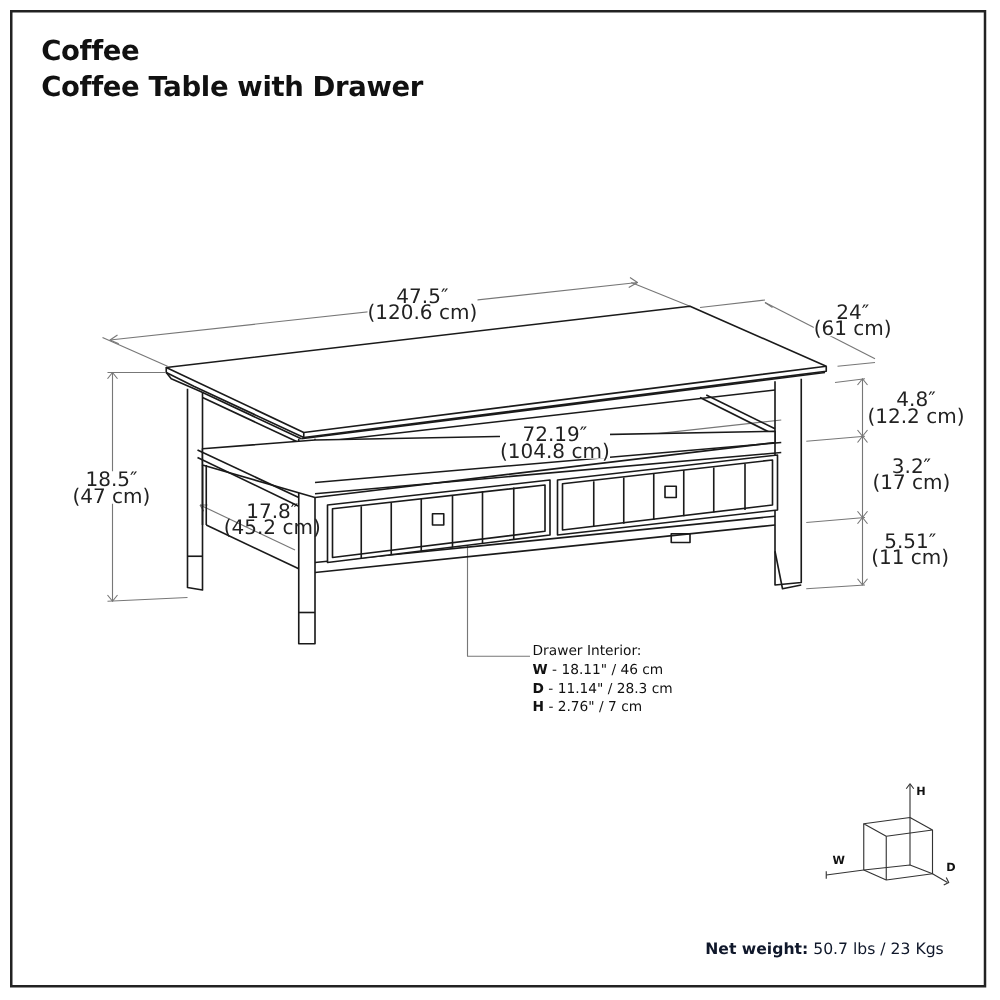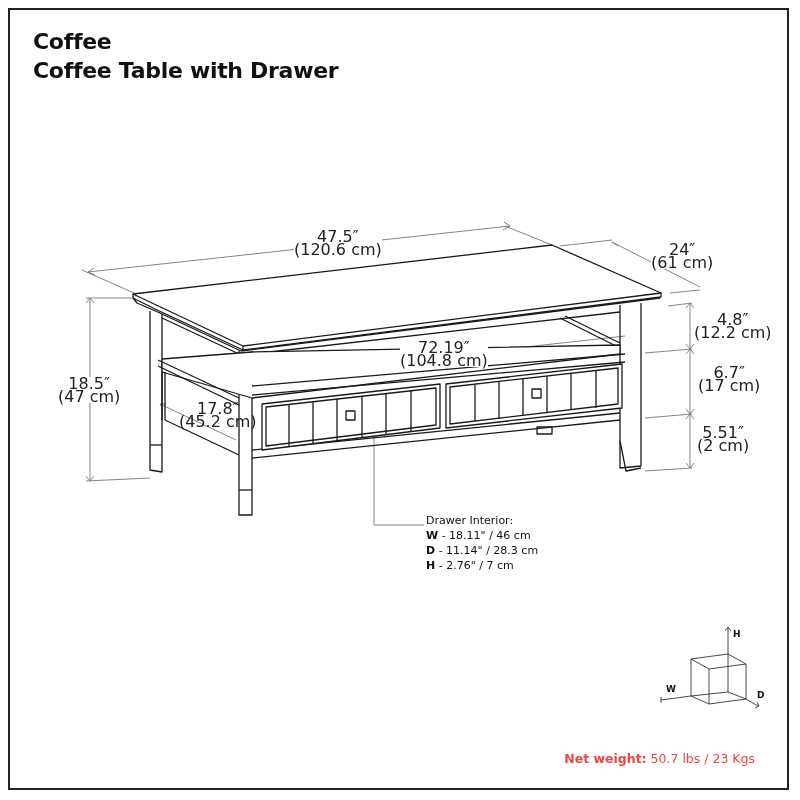--- a/index.html
+++ b/index.html
@@ -6,21 +6,21 @@
   body { width: 800px; height: 800px; position: relative; overflow: hidden; font-family: "DejaVu Sans", sans-serif; color: #1a1a1a; }
   .frame { position: absolute; left: 8px; top: 8px; width: 781px; height: 782px; border: 2px solid #222; box-sizing: border-box; }
   .title { position: absolute; left: 33px; font-weight: bold; font-size: 22px; letter-spacing: -0.3px; color: #111; }
   .title.l1 { top: 29px; }
   .title.l2 { top: 58px; }
   svg.drawing { position: absolute; left: 0; top: 0; }
   .dim { position: absolute; font-size: 16px; line-height: 13px; text-align: center; color: #222; background: #fff; white-space: nowrap; }
   .note { position: absolute; left: 426px; top: 513px; font-size: 11px; line-height: 15px; color: #111; }
   .note b { font-weight: bold; }
   .axis-lbl { position: absolute; font-size: 9px; font-weight: bold; color: #111; }
-  .weight { position: absolute; right: 45px; top: 751px; font-size: 12.5px; color: #ef4444; }
+  .weight { position: absolute; right: 45px; top: 751px; font-size: 12.5px; color: #0f172a; }
   .weight b { font-weight: bold; }
 </style>
 </head>
 <body>
 
 <div class="frame"></div>
 
 <div class="title l1">Coffee</div>
 <div class="title l2">Coffee Table with Drawer</div>
 
@@ -157,27 +157,27 @@
   <div>24″</div>
   <div>(61 cm)</div>
 </div>
 
 <div class="dim" style="left:694px; top:313px;text-align:center;">
   <div>4.8″</div>
   <div>(12.2 cm)</div>
 </div>
 
 <div class="dim" style="left:698px; top:366px;">
-  <div>6.7″</div>
+  <div>3.2″</div>
   <div>(17 cm)</div>
 </div>
 
 <div class="dim" style="left:697px; top:426px;">
   <div>5.51″</div>
-  <div>(2 cm)</div>
+  <div>(11 cm)</div>
 </div>
 
 <div class="dim" style="left:58px; top:377px;">
   <div>18.5″</div>
   <div>(47 cm)</div>
 </div>
 
 <div class="dim" style="left:179px; top:402px; background:transparent;">
   <div>17.8″</div>
   <div>(45.2 cm)</div>

